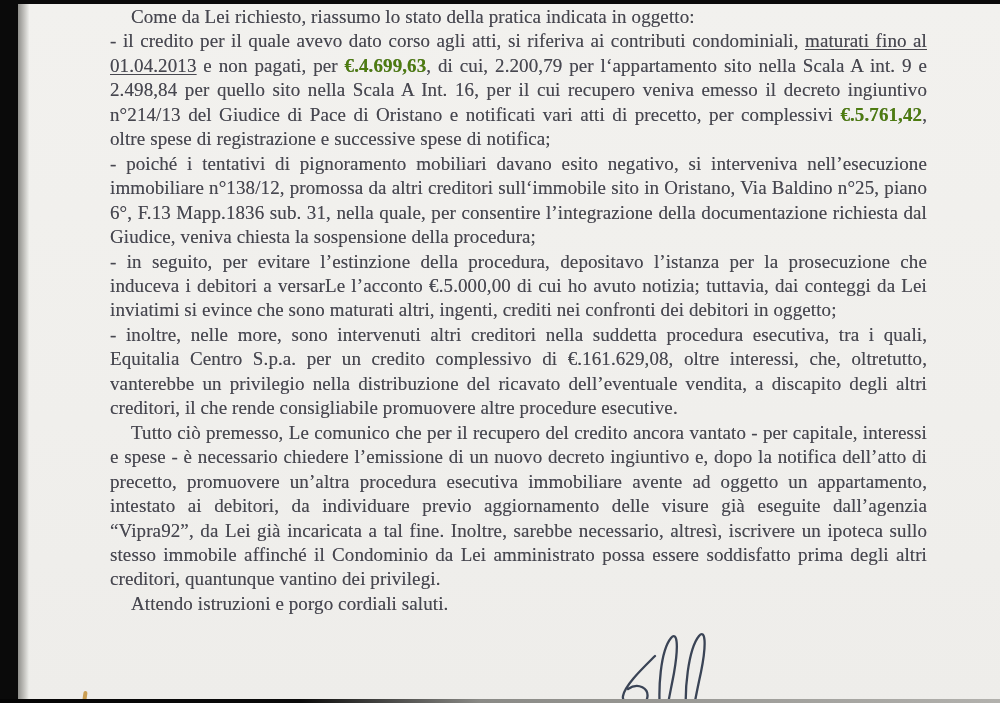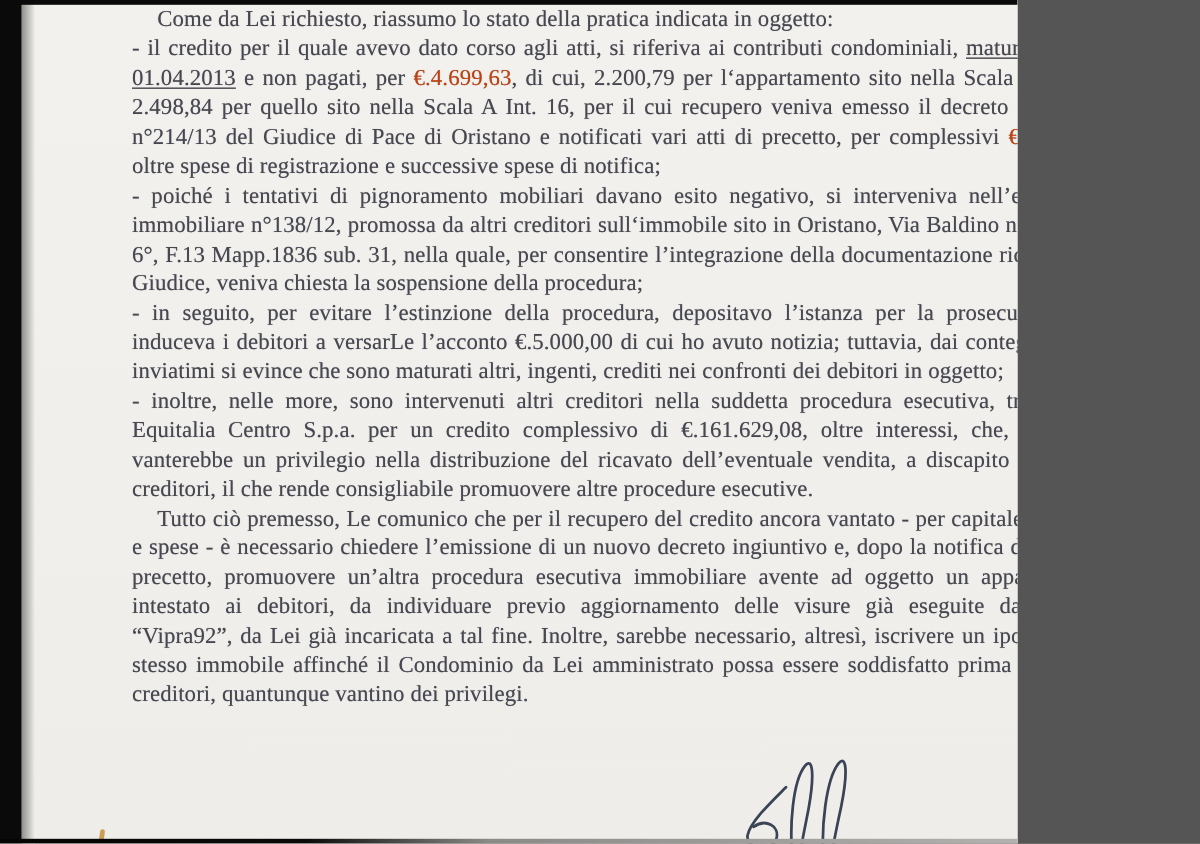--- a/index.html
+++ b/index.html
@@ -1,18 +1,18 @@
 <!DOCTYPE html>
 <html style="--paper: #f1f0ed; --ink-text: #47474f; --edge: #0a0a0a; --speck: #c49038; --ink-sig: #3a4456;"><head>
 <meta charset="utf-8">
 <style>
   html, body { margin: 0; padding: 0; background: #555; }
   .screen {
     position: relative;
-    width: 848px;
+    width: 1000px;
     height: 703px;
     overflow: hidden;
     background: var(--paper, #f1f0ed);
     font-family: "Liberation Serif", "DejaVu Serif", serif;
   }
   .paper {
     position: absolute;
     left: 0; top: 0; right: 0; bottom: 0;
     background: linear-gradient(180deg, #f2f1ee 0%, #f0efec 60%, #eeedea 100%);
   }
@@ -42,21 +42,21 @@
     width: 817px;
     font-size: 19px;
     line-height: 24.45px;
     color: var(--ink-text, #47474f);
     text-align: justify;
     letter-spacing: 0.1px;
     text-shadow: 0 0 0.6px rgba(70,70,85,0.55);
   }
   .letter-body p { margin: 0; }
   .letter-body p.indent { text-indent: 21px; }
-  .seg-bold { font-weight: normal; color: #c2410c; }
+  .seg-bold { font-weight: bold; color: #4d7c0f; }
   .seg-underline { text-decoration: underline; text-underline-offset: 2px; }
   .signature {
     position: absolute;
     left: 597px; top: 628px;
     width: 140px; height: 80px;
   }
   .scan-speck {
     position: absolute;
     left: 83px; top: 691px;
     width: 4px; height: 10px;
@@ -72,20 +72,21 @@
 <div class="screen">
   <div class="paper"></div>
 
   <div class="letter-body">
       <p class="indent"><span>Come da Lei richiesto, riassumo lo stato della pratica indicata in oggetto:</span></p>
       <p><span>- il credito per il quale avevo dato corso agli atti, si riferiva ai contributi condominiali, </span><span class="seg-underline">maturati fino al 01.04.2013</span><span> e non pagati, per </span><span class="seg-bold">€.4.699,63</span><span>, di cui, 2.200,79 per l‘appartamento sito nella Scala A int. 9 e 2.498,84 per quello sito nella Scala A Int. 16, per il cui recupero veniva emesso il decreto ingiuntivo n°214/13 del Giudice di Pace di Oristano e notificati vari atti di precetto, per complessivi </span><span class="seg-bold">€.5.761,42</span><span>, oltre spese di registrazione e successive spese di notifica;</span></p>
       <p><span>- poiché i tentativi di pignoramento mobiliari davano esito negativo, si interveniva nell’esecuzione immobiliare n°138/12, promossa da altri creditori sull‘immobile sito in Oristano, Via Baldino n°25, piano 6°, F.13 Mapp.1836 sub. 31, nella quale, per consentire l’integrazione della documentazione richiesta dal Giudice, veniva chiesta la sospensione della procedura;</span></p>
       <p><span>- in seguito, per evitare l’estinzione della procedura, depositavo l’istanza per la prosecuzione che induceva i debitori a versarLe l’acconto €.5.000,00 di cui ho avuto notizia; tuttavia, dai conteggi da Lei inviatimi si evince che sono maturati altri, ingenti, crediti nei confronti dei debitori in oggetto;</span></p>
       <p><span>- inoltre, nelle more, sono intervenuti altri creditori nella suddetta procedura esecutiva, tra i quali, Equitalia Centro S.p.a. per un credito complessivo di €.161.629,08, oltre interessi, che, oltretutto, vanterebbe un privilegio nella distribuzione del ricavato dell’eventuale vendita, a discapito degli altri creditori, il che rende consigliabile promuovere altre procedure esecutive.</span></p>
       <p class="indent"><span>Tutto ciò premesso, Le comunico che per il recupero del credito ancora vantato - per capitale, interessi e spese - è necessario chiedere l’emissione di un nuovo decreto ingiuntivo e, dopo la notifica dell’atto di precetto, promuovere un’altra procedura esecutiva immobiliare avente ad oggetto un appartamento, intestato ai debitori, da individuare previo aggiornamento delle visure già eseguite dall’agenzia “Vipra92”, da Lei già incaricata a tal fine. Inoltre, sarebbe necessario, altresì, iscrivere un ipoteca sullo stesso immobile affinché il Condominio da Lei amministrato possa essere soddisfatto prima degli altri creditori, quantunque vantino dei privilegi.</span></p>
+      <p class="indent"><span>Attendo istruzioni e porgo cordiali saluti.</span></p>
     </div>
 
   <svg class="signature" viewBox="0 0 140 80" xmlns="http://www.w3.org/2000/svg">
     <g fill="none" stroke="var(--ink-sig, #3a4456)" stroke-width="2.3" stroke-linecap="round">
       <path d="M 58,28 C 46,40 28,57 26,68 C 24,79 45,84 50,71 C 53,60 41,54 31,61"></path>
       <path d="M 64,92 C 60,60 64,22 74,10 C 80,3 82,16 77,45 C 73,66 70,79 68,94"></path>
       <path d="M 90,95 C 86,62 92,20 102,8 C 108,1 110,14 104,44 C 99,67 96,81 94,98"></path>
     </g>
   </svg>
 

